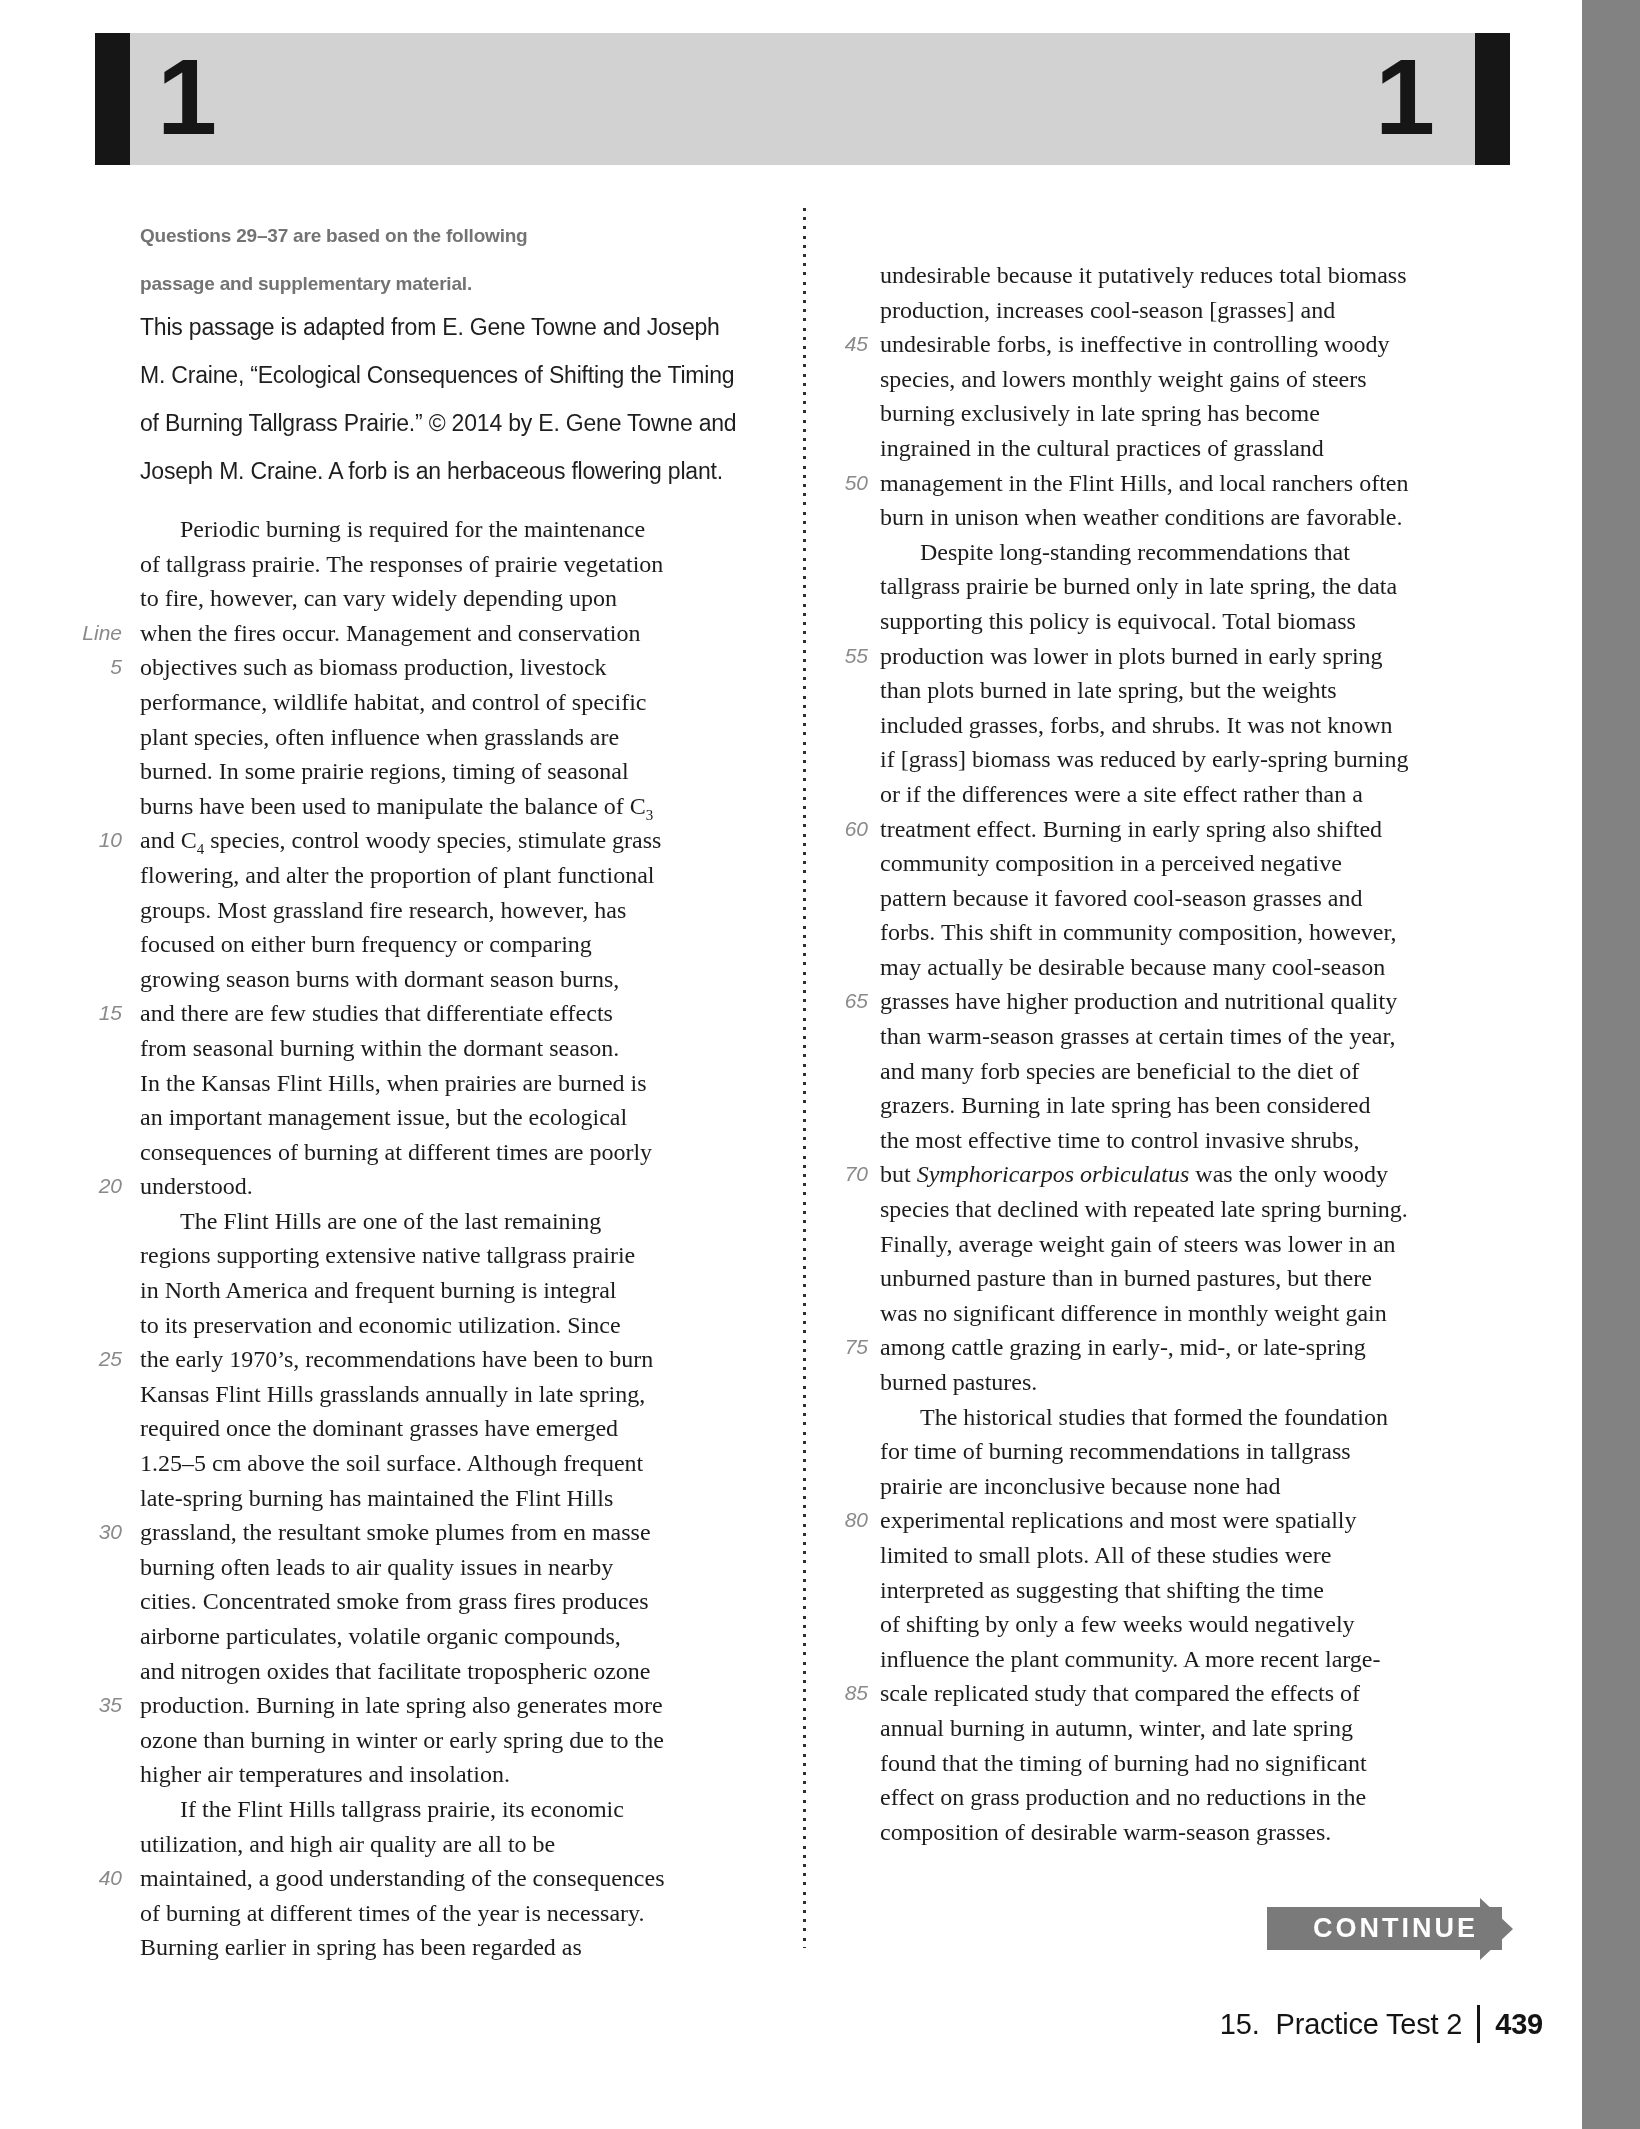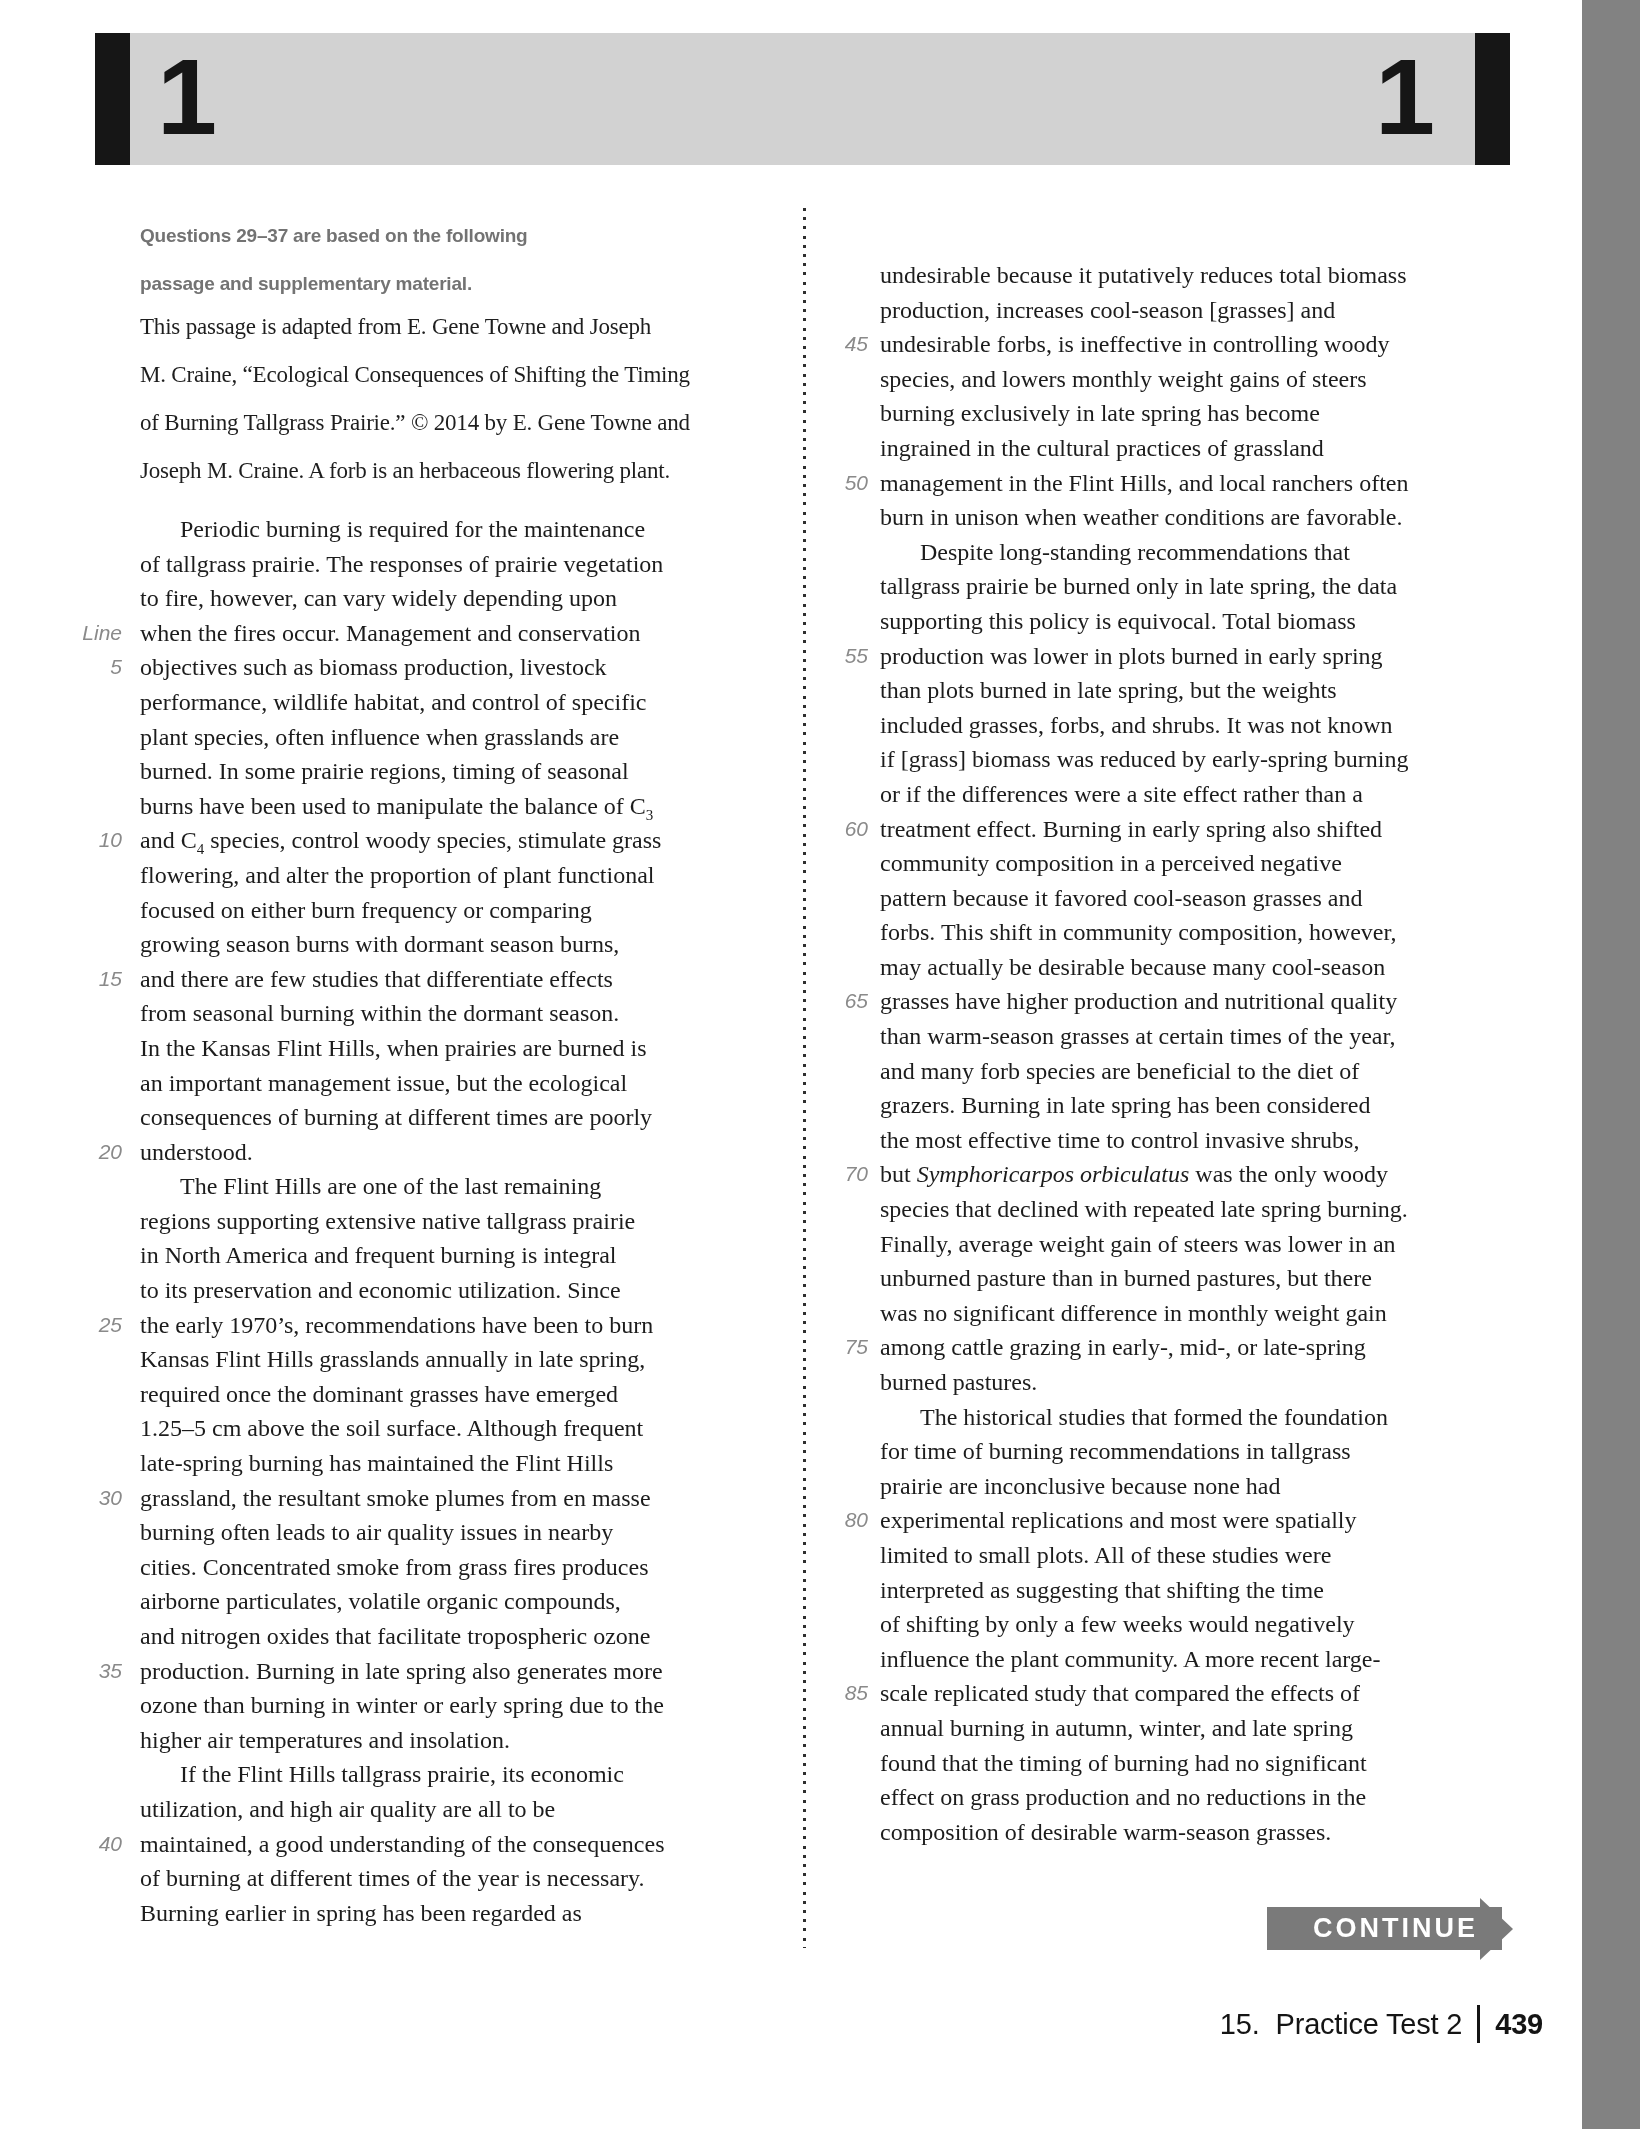--- a/index.html
+++ b/index.html
@@ -16,21 +16,21 @@
   .band .bar.right{right:0;}
   .band .num{position:absolute;top:50%;transform:translateY(-52%);font-size:108px;font-weight:700;
              color:#161616;line-height:1;letter-spacing:-3px;}
   .band .num.left{left:62px;}
   .band .num.right{right:78px;}
 
   
   .qheader{position:absolute;left:140px;top:212px;font-weight:700;font-size:19px;line-height:48px;
            color:#737373;letter-spacing:-0.2px;white-space:nowrap;}
   .srcnote{position:absolute;left:140px;top:303px;font-size:23px;line-height:48px;color:#1e1e1e;
-           letter-spacing:-0.2px;white-space:nowrap;font-family:Liberation Serif, serif;}
+           letter-spacing:-0.2px;white-space:nowrap;}
 
   
   .pcol{position:absolute;font-family:"Liberation Serif",serif;font-size:24px;color:#1c1c1c;margin-top:46px;}
   .pcol.leftcol{left:140px;top:466px;width:632px;}
   .pcol.rightcol{left:880px;top:212px;width:632px;}
   .pline{position:relative;height:34.6px;line-height:34.6px;white-space:nowrap;}
   .pline.ind .ltext{margin-left:40px;}
   .lnum{position:absolute;width:62px;text-align:right;font-family:"Liberation Sans",sans-serif;
         font-style:italic;font-size:21px;color:#8a8a8a;line-height:34.6px;}
   .leftcol .lnum{left:-80px;}
@@ -91,20 +91,21 @@
       <div class="pline"><span class="lnum"></span><span class="ltext"><span>of tallgrass prairie. The responses of prairie vegetation</span></span></div>
       <div class="pline"><span class="lnum"></span><span class="ltext"><span>to fire, however, can vary widely depending upon</span></span></div>
       <div class="pline"><span class="lnum">Line</span><span class="ltext"><span>when the fires occur. Management and conservation</span></span></div>
       <div class="pline"><span class="lnum">5</span><span class="ltext"><span>objectives such as biomass production, livestock</span></span></div>
       <div class="pline"><span class="lnum"></span><span class="ltext"><span>performance, wildlife habitat, and control of specific</span></span></div>
       <div class="pline"><span class="lnum"></span><span class="ltext"><span>plant species, often influence when grasslands are</span></span></div>
       <div class="pline"><span class="lnum"></span><span class="ltext"><span>burned. In some prairie regions, timing of seasonal</span></span></div>
       <div class="pline"><span class="lnum"></span><span class="ltext"><span>burns have been used to manipulate the balance of C</span><span class="sub">3</span></span></div>
       <div class="pline"><span class="lnum">10</span><span class="ltext"><span>and C</span><span class="sub">4</span><span> species, control woody species, stimulate grass</span></span></div>
       <div class="pline"><span class="lnum"></span><span class="ltext"><span>flowering, and alter the proportion of plant functional</span></span></div>
+      <div class="pline"><span class="lnum"></span><span class="ltext"><span>groups. Most grassland fire research, however, has</span></span></div>
       <div class="pline"><span class="lnum"></span><span class="ltext"><span>focused on either burn frequency or comparing</span></span></div>
       <div class="pline"><span class="lnum"></span><span class="ltext"><span>growing season burns with dormant season burns,</span></span></div>
       <div class="pline"><span class="lnum">15</span><span class="ltext"><span>and there are few studies that differentiate effects</span></span></div>
       <div class="pline"><span class="lnum"></span><span class="ltext"><span>from seasonal burning within the dormant season.</span></span></div>
       <div class="pline"><span class="lnum"></span><span class="ltext"><span>In the Kansas Flint Hills, when prairies are burned is</span></span></div>
       <div class="pline"><span class="lnum"></span><span class="ltext"><span>an important management issue, but the ecological</span></span></div>
       <div class="pline"><span class="lnum"></span><span class="ltext"><span>consequences of burning at different times are poorly</span></span></div>
       <div class="pline"><span class="lnum">20</span><span class="ltext"><span>understood.</span></span></div>
       <div class="pline ind"><span class="lnum"></span><span class="ltext"><span>The Flint Hills are one of the last remaining</span></span></div>
       <div class="pline"><span class="lnum"></span><span class="ltext"><span>regions supporting extensive native tallgrass prairie</span></span></div>

